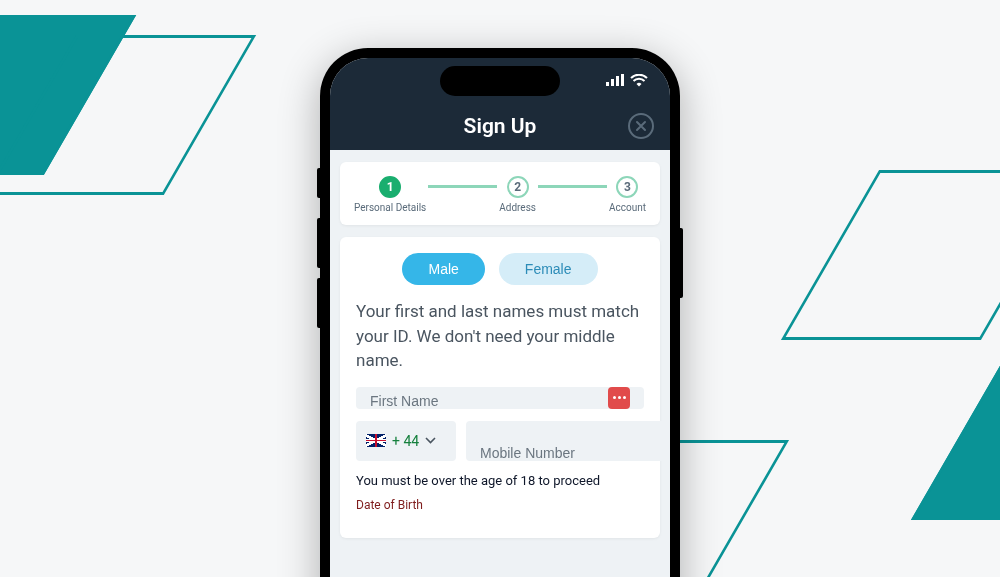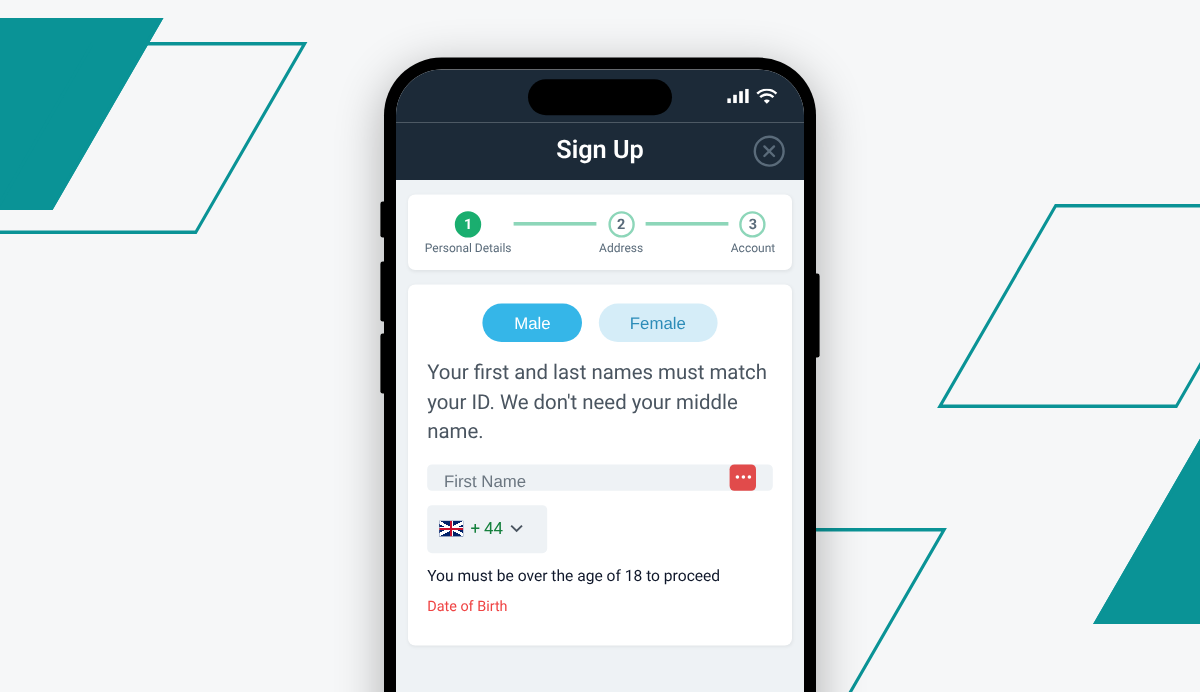--- a/index.html
+++ b/index.html
@@ -194,21 +194,21 @@
   }
   .flag::after {
     content: ""; position: absolute; inset: 0;
     background:
       linear-gradient(to bottom, transparent 44%, #c8102e 44%, #c8102e 56%, transparent 56%),
       linear-gradient(to right, transparent 46%, #c8102e 46%, #c8102e 54%, transparent 54%);
   }
   .mobile-input { flex: 1; }
 
   .age-note { font-size: 13px; color: #0f172a; margin-bottom: 10px; }
-  .dob-label { font-size: 12px; color: #ef4444; margin-bottom: 6px; }
+  .dob-label { font-size: 12px; color: #7f1d1d; margin-bottom: 6px; }
 
   .side-btn {
     position: absolute;
     left: -3px;
     width: 3px;
     border-radius: 2px 0 0 2px;
     background: #000;
   }
   .sb1 { top: 120px; height: 30px; }
   .sb2 { top: 170px; height: 50px; }
@@ -310,20 +310,23 @@
 
 
         <div class="phone-row">
           <div class="cc-select">
             <span class="flag"></span>
             <span>+ 44</span>
             <svg width="11" height="7" viewBox="0 0 11 7">
                 <path d="M1 1 L5.5 5.5 L10 1" stroke="#4a5560" stroke-width="1.6" fill="none"></path>
               </svg>
           </div>
+          <div class="input-box mobile-input" style="margin-bottom:0">
+            <input type="tel" placeholder="Mobile Number" style="">
+          </div>
         </div>
 
         <p class="age-note">You must be over the age of 18 to proceed</p>
 
         <p class="dob-label">Date of Birth</p>
 
       </div>
 
     </div>
   </div>

